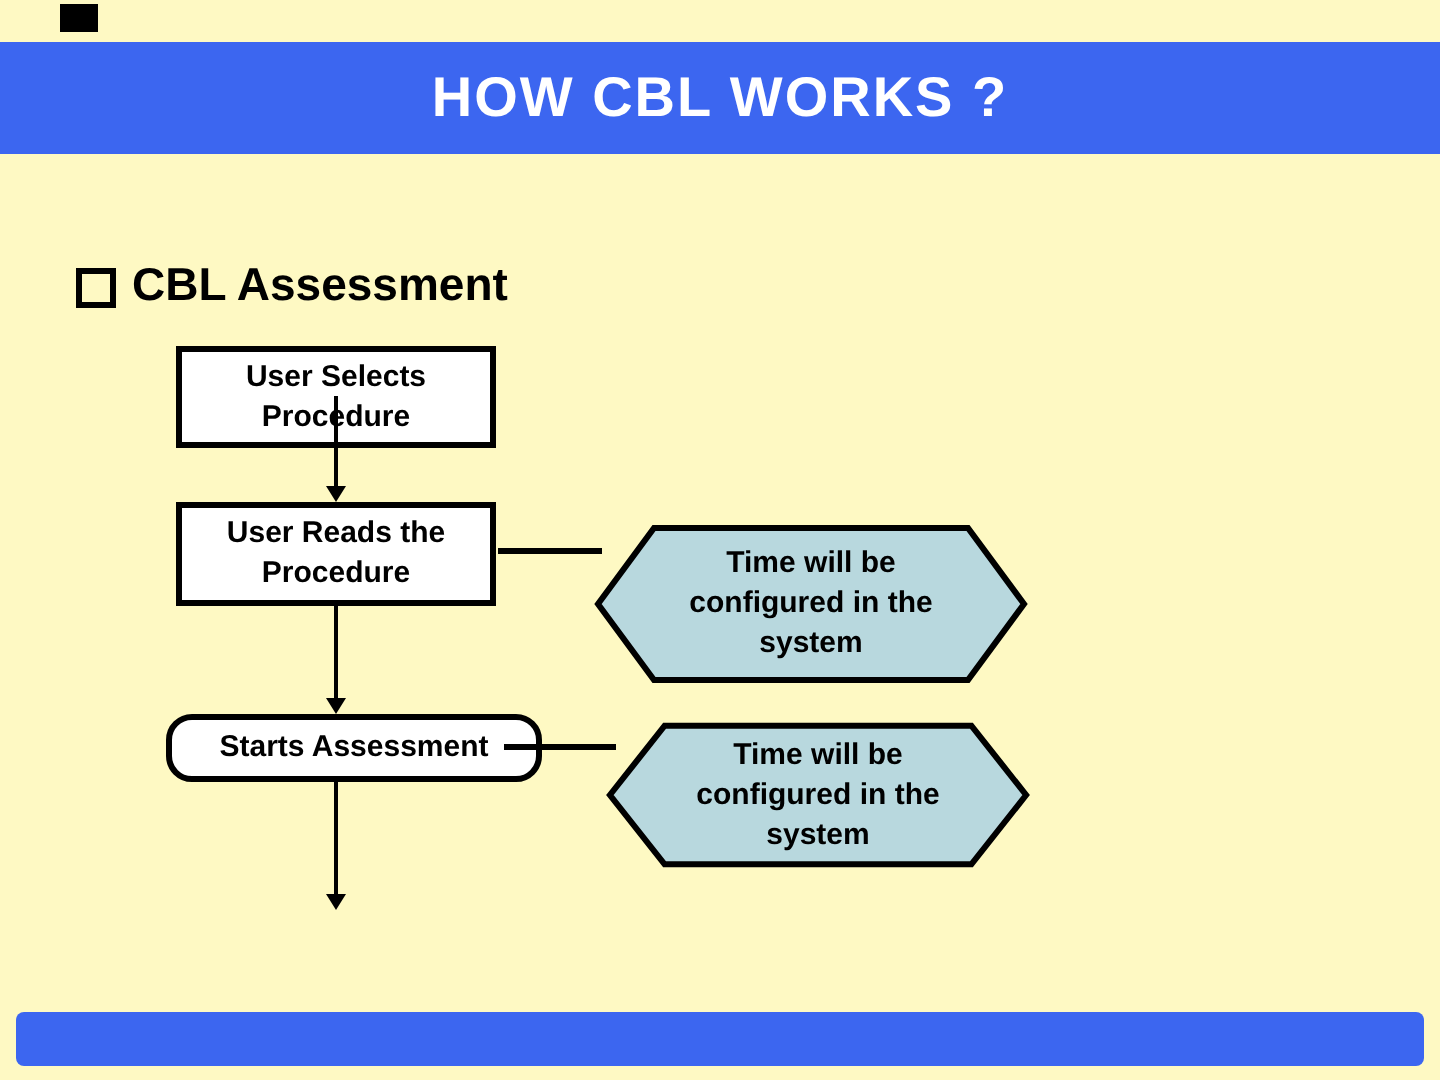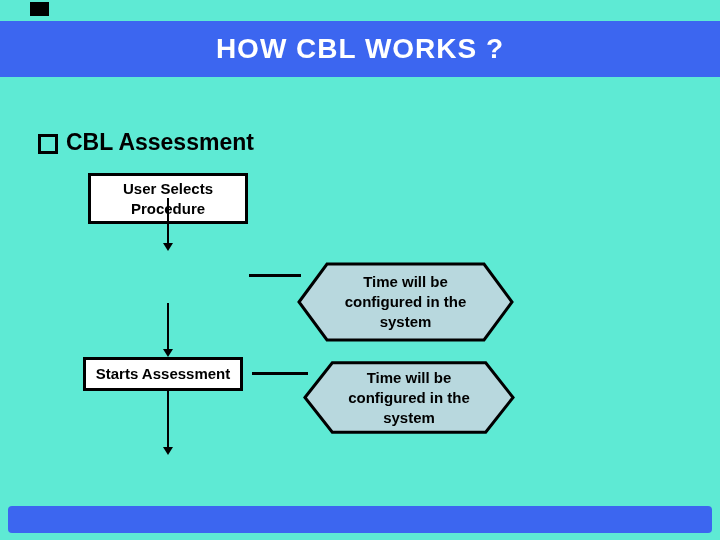--- a/index.html
+++ b/index.html
@@ -1,17 +1,17 @@
 <!DOCTYPE html>
 <html><head>
 <meta charset="utf-8">
 <style>
   html,body{margin:0;padding:0;background:#fff;}
   .slide{
-    position:relative;width:720px;height:540px;background:#5eead4;overflow:hidden;
+    position:relative;width:720px;height:540px;background:#fef9c3;overflow:hidden;
     font-family:"Liberation Sans","DejaVu Sans",sans-serif;color:#000;
   }
   .accent-block{position:absolute;left:30px;top:2px;width:19px;height:14px;background:#000;}
   .title-bar{
     position:absolute;left:0;top:21px;width:720px;height:56px;background:#3c66f0;
     display:flex;align-items:center;justify-content:center;
   }
   .title-bar h1{
     margin:0;font-size:28px;font-weight:bold;color:#ffffff;letter-spacing:1px;white-space:nowrap;
   }
@@ -20,21 +20,21 @@
     display:inline-block;width:14px;height:14px;border:3px solid #000;margin-right:8px;margin-top:2px;
   }
   .bullet-label{font-size:23px;font-weight:bold;}
   .flow-box{
     position:absolute;background:#ffffff;border:3px solid #000;
     display:flex;align-items:center;justify-content:center;text-align:center;
     font-size:15px;font-weight:bold;line-height:20px;box-sizing:border-box;padding:0 4px;
   }
   .box-1{left:88px;top:173px;width:160px;height:51px;}
   .box-2{left:88px;top:251px;width:160px;height:52px;}
-  .box-3{left:83px;top:357px;width:160px;height:34px;}
+  .box-3{left:83px;top:357px;width:188px;height:34px;border-radius:13px;}
   .vline{position:absolute;left:167px;width:2px;background:#000;}
   .vline-1{top:198px;height:48px;}
   .vline-2{top:303px;height:48px;}
   .vline-3{top:391px;height:56px;}
   .arrowhead{
     position:absolute;left:163px;width:0;height:0;
     border-left:5px solid transparent;border-right:5px solid transparent;border-top:8px solid #000;
   }
   .ah-1{top:243px;} .ah-2{top:349px;} .ah-3{top:447px;}
   .hline{position:absolute;height:3px;background:#000;}
@@ -67,20 +67,23 @@
 
   <div class="bullet-row">
     <span class="bullet-square"></span>
     <span class="bullet-label">CBL Assessment</span>
   </div>
 
   <div class="flow-box box-1">
     <span>User Selects Procedure</span>
   </div>
 
+  <div class="flow-box box-2">
+    <span>User Reads the Procedure</span>
+  </div>
 
   <div class="flow-box box-3">
     <span>Starts Assessment</span>
   </div>
 
   <div class="vline vline-1"></div>
   <div class="arrowhead ah-1"></div>
 
   <div class="vline vline-2"></div>
   <div class="arrowhead ah-2"></div>

